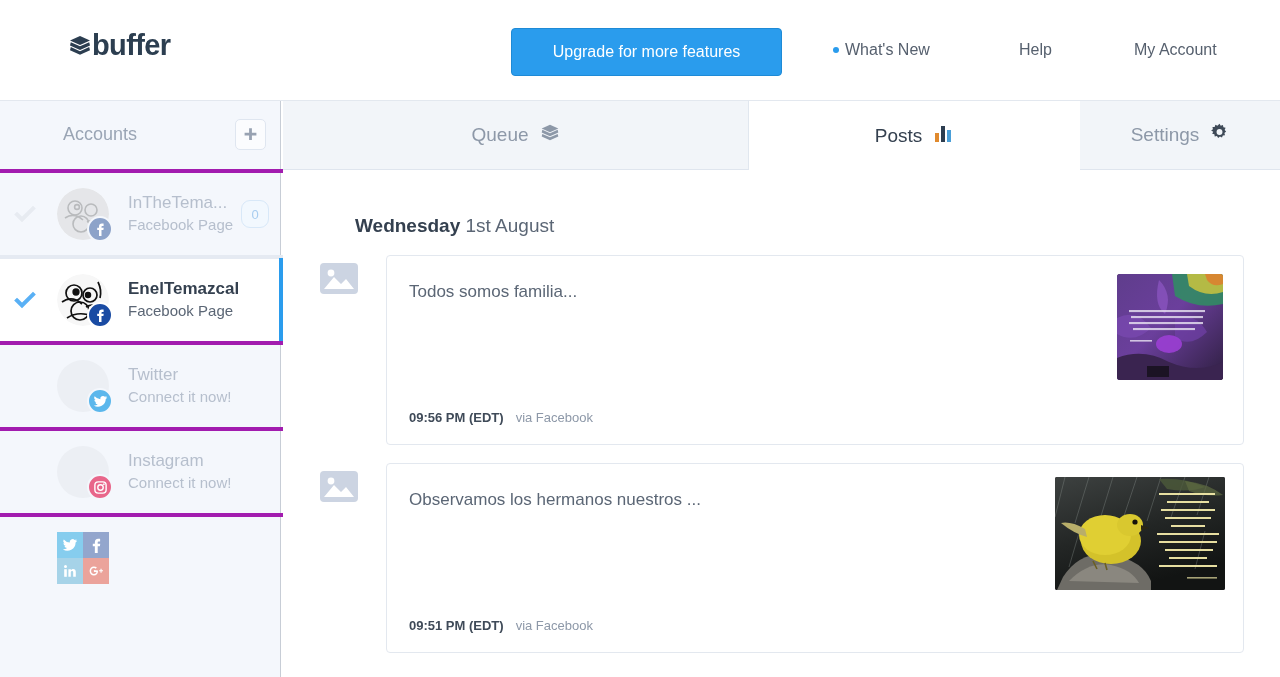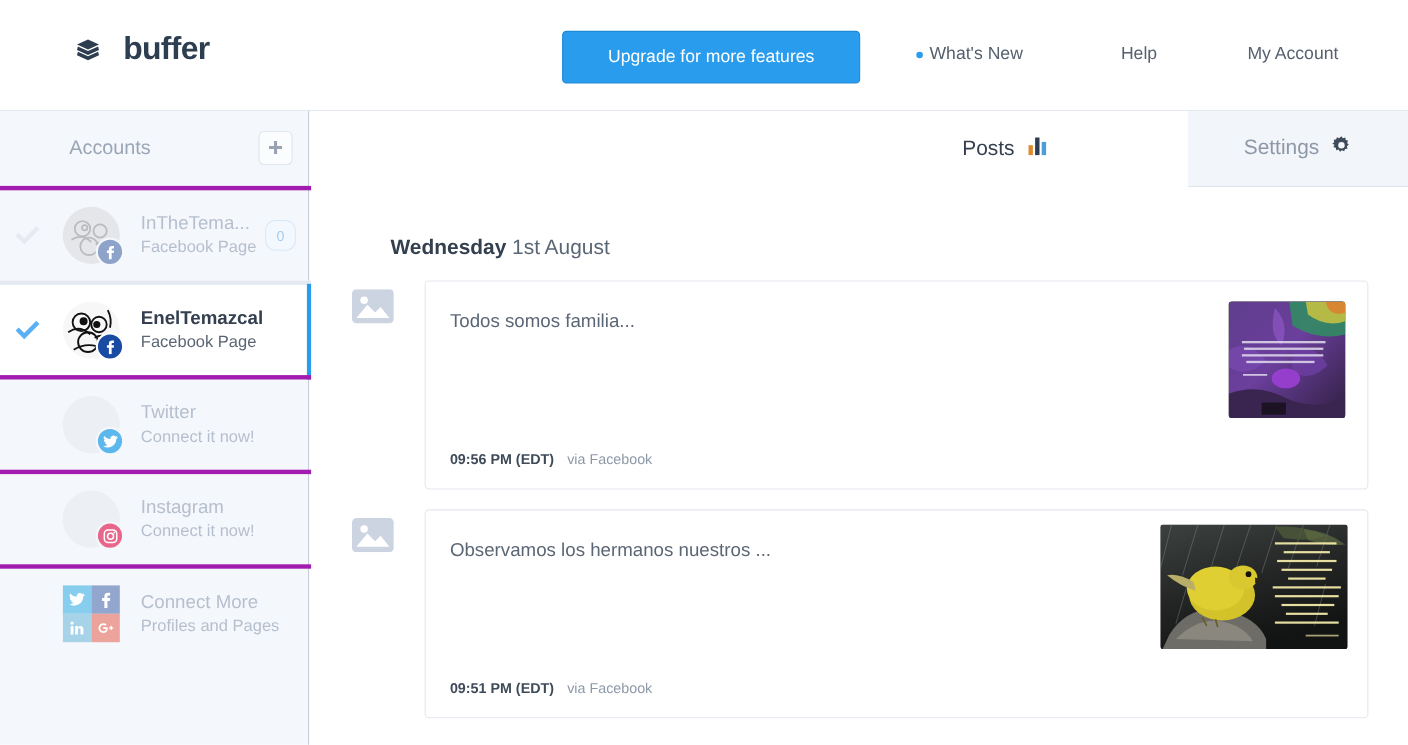--- a/index.html
+++ b/index.html
@@ -12,21 +12,21 @@
 
   
   .topbar {
     position: absolute; left: 0; top: 0;
     width: 1280px; height: 101px;
     background: #ffffff;
     border-bottom: 1px solid #e3e8ef;
   }
   .logo {
     position: absolute; left: 68px; top: 31px;
-    display: flex; align-items: center; gap: 20px;
+    display: flex; align-items: center; gap: 0;
   }
   .logo-mark { width: 24px; height: 24px; display:block; }
   .logo-text {
     font-size: 29px; font-weight: bold; color: #2c3e50;
     letter-spacing: -0.6px; line-height: 1;
   }
   .upgrade-btn {
     position: absolute; left: 511px; top: 28px;
     width: 271px; height: 48px;
     background: #2a9ced;
@@ -379,39 +379,45 @@
             <path d="M6.4 6.2h2.5v1.1c.4-.7 1.2-1.3 2.3-1.3 1.8 0 2.6 1.1 2.6 3.1v4.7h-2.6V9.6c0-.9-.3-1.5-1.1-1.5-.7 0-1.1.5-1.2 1-.1.2-.1.5-.1.7v4h-2.4z" fill="#ffffff"></path>
           </svg>
         </span>
         <span class="ct ct-gp">
           <svg width="16" height="16" viewBox="0 0 16 16">
             <path d="M5.9 7.1v1.8h2.6c-.1.7-.8 2-2.6 2-1.6 0-2.8-1.3-2.8-2.9s1.2-2.9 2.8-2.9c.9 0 1.5.4 1.8.7l1.2-1.2C8.1 3.9 7.1 3.5 5.9 3.5 3.5 3.5 1.6 5.5 1.6 8s1.9 4.5 4.3 4.5c2.5 0 4.1-1.7 4.1-4.2 0-.3 0-.5-.1-.8z" fill="#ffffff"></path>
             <path d="M13.6 7.2V5.8h-1.1v1.4h-1.4v1.1h1.4v1.4h1.1V8.3H15V7.2z" fill="#ffffff"></path>
           </svg>
         </span>
       </div>
-      <div class="acct-text">
-        <div class="acct-name">Connect More</div>
-        <div class="acct-sub">Profiles and Pages</div>
-      </div>
     </div>
 
   </div>
 </div>
 
 <div class="add-btn">
   <span>
     <svg class="plus-glyph" viewBox="0 0 15 15">
       <path d="M6.1 1.2h2.8v4.5h4.5v2.8H8.9v4.5H6.1V8.5H1.6V5.7h4.5z" fill="#98a2b2"></path>
     </svg>
   </span>
 </div>
 
 <div class="tabs">
 
+  <div class="tab tab-queue tab-inactive">
+    <span>Queue</span>
+    <span>
+      <svg width="20" height="20" viewBox="0 0 24 24">
+        <path d="M12 2 L22 6.5 L12 11 L2 6.5 Z" fill="#8d98a8"></path>
+        <path d="M12 12.3 L21.2 8.2 L22 11.4 L12 15.9 L2 11.4 L2.8 8.2 Z" fill="#8d98a8"></path>
+        <path d="M12 17.2 L21.2 13.1 L22 16.3 L12 20.8 L2 16.3 L2.8 13.1 Z" fill="#8d98a8"></path>
+      </svg>
+    </span>
+  </div>
 
   <div class="tab tab-settings tab-inactive">
     <span>Settings</span>
     <span>
       <svg width="19" height="19" viewBox="0 0 20 20">
         <path d="M10 0.8l1.3 2 2.3-.6.5 2.3 2.3.6-1 2.2 1.6 1.7-1.8 1.5.6 2.3-2.3.3-.9 2.2-2.1-1-1.9 1.4-1.3-2-2.3.5-.4-2.3-2.3-.7 1.1-2.1L1.2 8l1.9-1.4-.5-2.3 2.3-.2.8-2.2 2.1.9z" fill="#3f4a58"></path>
         <circle cx="10" cy="9.5" r="3.1" fill="#f2f5f9"></circle>
       </svg>
     </span>
   </div>

